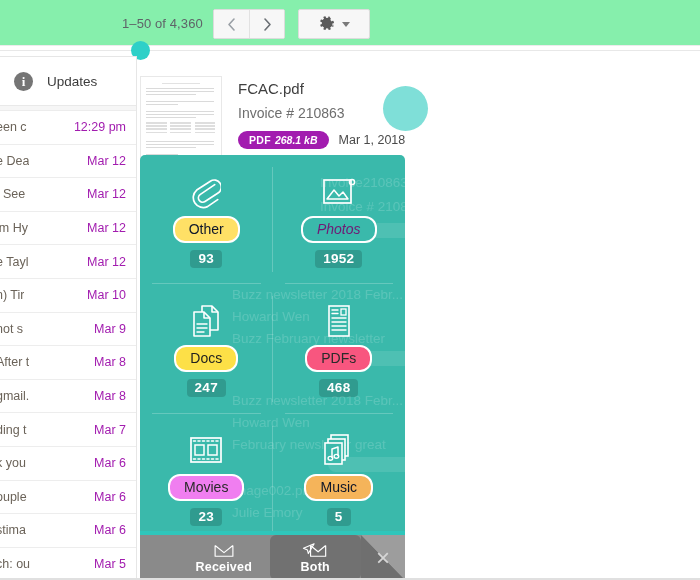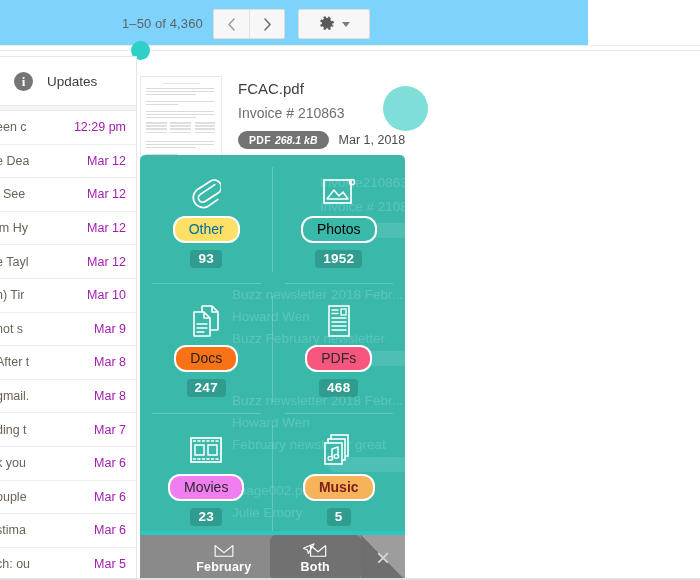--- a/index.html
+++ b/index.html
@@ -6,22 +6,22 @@
   html, body {
     width: 700px; height: 580px;
     background: #ffffff;
     font-family: "Liberation Sans", sans-serif;
     overflow: hidden;
   }
   #root { position: relative; width: 700px; height: 580px; background: #fff; }
 
   
   .topbar {
-    position: absolute; left: 0; top: 0; width: 588px; height: 46px;
-    background: #7dd3fc;
+    position: absolute; left: 0; top: 0; width: 700px; height: 46px;
+    background: #86efac;
   }
   .pagecount {
     position: absolute; left: 122px; top: 16px;
     font-size: 13px; color: #5f6368; letter-spacing: .1px;
     white-space: nowrap;
   }
   .navgroup {
     position: absolute; left: 213px; top: 9px;
     display: flex; height: 30px;
     border: 1px solid #dcdcdc; border-radius: 2px; overflow: hidden;
@@ -118,21 +118,21 @@
   .tl.sp { background: transparent; height: 3px; }
   .tblock { display: flex; gap: 3px; margin: 2px 0; }
   .tblock .col { flex: 1; display: flex; flex-direction: column; gap: 1.5px; }
   .tblock .col .tl { background: #dedede; }
 
   .card-meta { padding-top: 4px; }
   .card-title { font-size: 15px; color: #3f3f3f; margin-bottom: 8px; }
   .card-sub { font-size: 14px; color: #6e6e6e; margin-bottom: 10px; }
   .card-row3 { display: flex; align-items: center; gap: 10px; }
   .pdf-badge {
-    background: #737373; color: #fff; border-radius: 11px;
+    background: #a21caf; color: #fff; border-radius: 11px;
     padding: 3px 11px; font-size: 10.5px; white-space: nowrap;
   }
   .pdf-badge .kind { font-weight: bold; letter-spacing: .3px; }
   .pdf-badge .size { font-style: italic; font-weight: bold; margin-left: 4px; }
   .card-date { font-size: 12.5px; color: #4a4a4a; white-space: nowrap; }
 
   .blob-light {
     position: absolute; left: 243px; top: 14px;
     width: 45px; height: 45px; border-radius: 50%;
     background: #7fdfd8;
@@ -396,45 +396,45 @@
         <div class="ghost name" style="top: 328px; left: 92px;">image002.png</div>
         <div class="ghost name" style="top: 350px; left: 92px;">Julie Emory</div>
       </div>
     <div class="panel-grid" id="cat-grid">
         <div class="cell rowline">
           <div class="cat-icon">
             <svg width="30" height="34" viewBox="0 0 30 34">
               <path d="M22 8 L10 20.5 a4.2 4.2 0 0 0 6 6 L27 15.5 a7 7 0 0 0-10-10 L5.5 17 a10 10 0 0 0 14 14 L28 22" fill="none" stroke="#fff" stroke-width="1.7" stroke-linecap="round" stroke-linejoin="round" transform="rotate(12 15 17)"></path>
             </svg>
           </div>
-          <div class="cat-pill" style="background: rgb(255, 224, 102); color: #0369a1;">Other</div>
+          <div class="cat-pill" style="background: rgb(255, 224, 102); color: #0f172a;">Other</div>
           <div class="cat-count">93</div>
         </div>
         <div class="cell right rowline">
           <div class="cat-icon">
             <svg width="34" height="30" viewBox="0 0 34 30">
               <rect x="2" y="3" width="27" height="23" fill="none" stroke="#fff" stroke-width="1.7"></rect>
               <path d="M5 22 L12 13 L17 19 L21 15 L26 22 Z" fill="none" stroke="#fff" stroke-width="1.5" stroke-linejoin="round"></path>
               <circle cx="30" cy="5" r="2.6" fill="none" stroke="#fff" stroke-width="1.5"></circle>
             </svg>
           </div>
-          <div class="cat-pill" style="background: rgb(58, 185, 171); color: #000000;">Photos</div>
+          <div class="cat-pill" style="background: rgb(58, 185, 171); color: #701a75; font-style: italic;">Photos</div>
           <div class="cat-count">1952</div>
         </div>
         <div class="cell rowline">
           <div class="cat-icon">
             <svg width="32" height="34" viewBox="0 0 32 34">
               <path d="M12 2 h10 l6 6 v18 h-16 Z" fill="none" stroke="#fff" stroke-width="1.6" stroke-linejoin="round"></path>
               <path d="M22 2 v6 h6" fill="none" stroke="#fff" stroke-width="1.6" stroke-linejoin="round"></path>
               <path d="M4 8 h10 l6 6 v18 h-16 Z" fill="#3ab9ab" stroke="#fff" stroke-width="1.6" stroke-linejoin="round"></path>
               <path d="M14 8 v6 h6" fill="none" stroke="#fff" stroke-width="1.6" stroke-linejoin="round"></path>
               <path d="M7 20 h10 M7 24 h10 M7 28 h7" stroke="#fff" stroke-width="1.4" stroke-linecap="round"></path>
             </svg>
           </div>
-          <div class="cat-pill" style="background: #f97316; color: rgb(31, 31, 31);">Docs</div>
+          <div class="cat-pill" style="background: #fde047; color: rgb(31, 31, 31);">Docs</div>
           <div class="cat-count">247</div>
         </div>
         <div class="cell right rowline">
           <div class="cat-icon">
             <svg width="28" height="34" viewBox="0 0 28 34">
               <rect x="4" y="2" width="20" height="30" fill="none" stroke="#fff" stroke-width="1.6"></rect>
               <rect x="16" y="5" width="5" height="6" fill="none" stroke="#fff" stroke-width="1.3"></rect>
               <path d="M7 6 h6 M7 9.5 h6 M7 14 h14 M7 18 h14 M7 22 h14 M7 26 h14" stroke="#fff" stroke-width="1.4" stroke-linecap="round"></path>
             </svg>
           </div>
@@ -457,34 +457,34 @@
           <div class="cat-icon">
             <svg width="32" height="34" viewBox="0 0 32 34">
               <rect x="8" y="2" width="17" height="21" fill="none" stroke="#fff" stroke-width="1.6"></rect>
               <rect x="5" y="6" width="17" height="21" fill="#3ab9ab" stroke="#fff" stroke-width="1.6"></rect>
               <rect x="2" y="10" width="17" height="21" fill="#3ab9ab" stroke="#fff" stroke-width="1.6"></rect>
               <path d="M9 25 v-9 l6-2 v9" fill="none" stroke="#fff" stroke-width="1.5" stroke-linejoin="round"></path>
               <ellipse cx="7.4" cy="25.3" rx="2.3" ry="1.9" fill="none" stroke="#fff" stroke-width="1.4"></ellipse>
               <ellipse cx="13.4" cy="23.3" rx="2.3" ry="1.9" fill="none" stroke="#fff" stroke-width="1.4"></ellipse>
             </svg>
           </div>
-          <div class="cat-pill" style="background: rgb(245, 180, 90); color: #7f1d1d; font-weight: bold;">Music</div>
+          <div class="cat-pill" style="background: rgb(245, 180, 90); color: #0f172a;">Music</div>
           <div class="cat-count">5</div>
         </div>
       </div>
   </div>
 
   <div class="bb-topedge"></div>
   <div class="bottombar">
     <div class="bb-spacer"></div>
     <div class="bb-item">
       <svg width="22" height="16" viewBox="0 0 24 18">
         <path d="M2 4 L12 12 L22 4 M2 4 L2 16 L22 16 L22 4" fill="none" stroke="#fff" stroke-width="1.3" stroke-linejoin="round"></path>
       </svg>
-      <span class="bb-label">February</span>
+      <span class="bb-label">Received</span>
     </div>
     <div class="bb-item active">
       <svg width="26" height="16" viewBox="0 0 28 18">
         <path d="M9 4 L17.5 11 L26 4 M9 4 L9 16 L26 16 L26 4" fill="none" stroke="#fff" stroke-width="1.3" stroke-linejoin="round"></path>
         <path d="M1 7 L13 2 L6.5 13 L5.5 9 Z" fill="none" stroke="#fff" stroke-width="1.3" stroke-linejoin="round"></path>
       </svg>
       <span class="bb-label">Both</span>
     </div>
     <div class="bb-close">
       <span class="wedge"></span>

